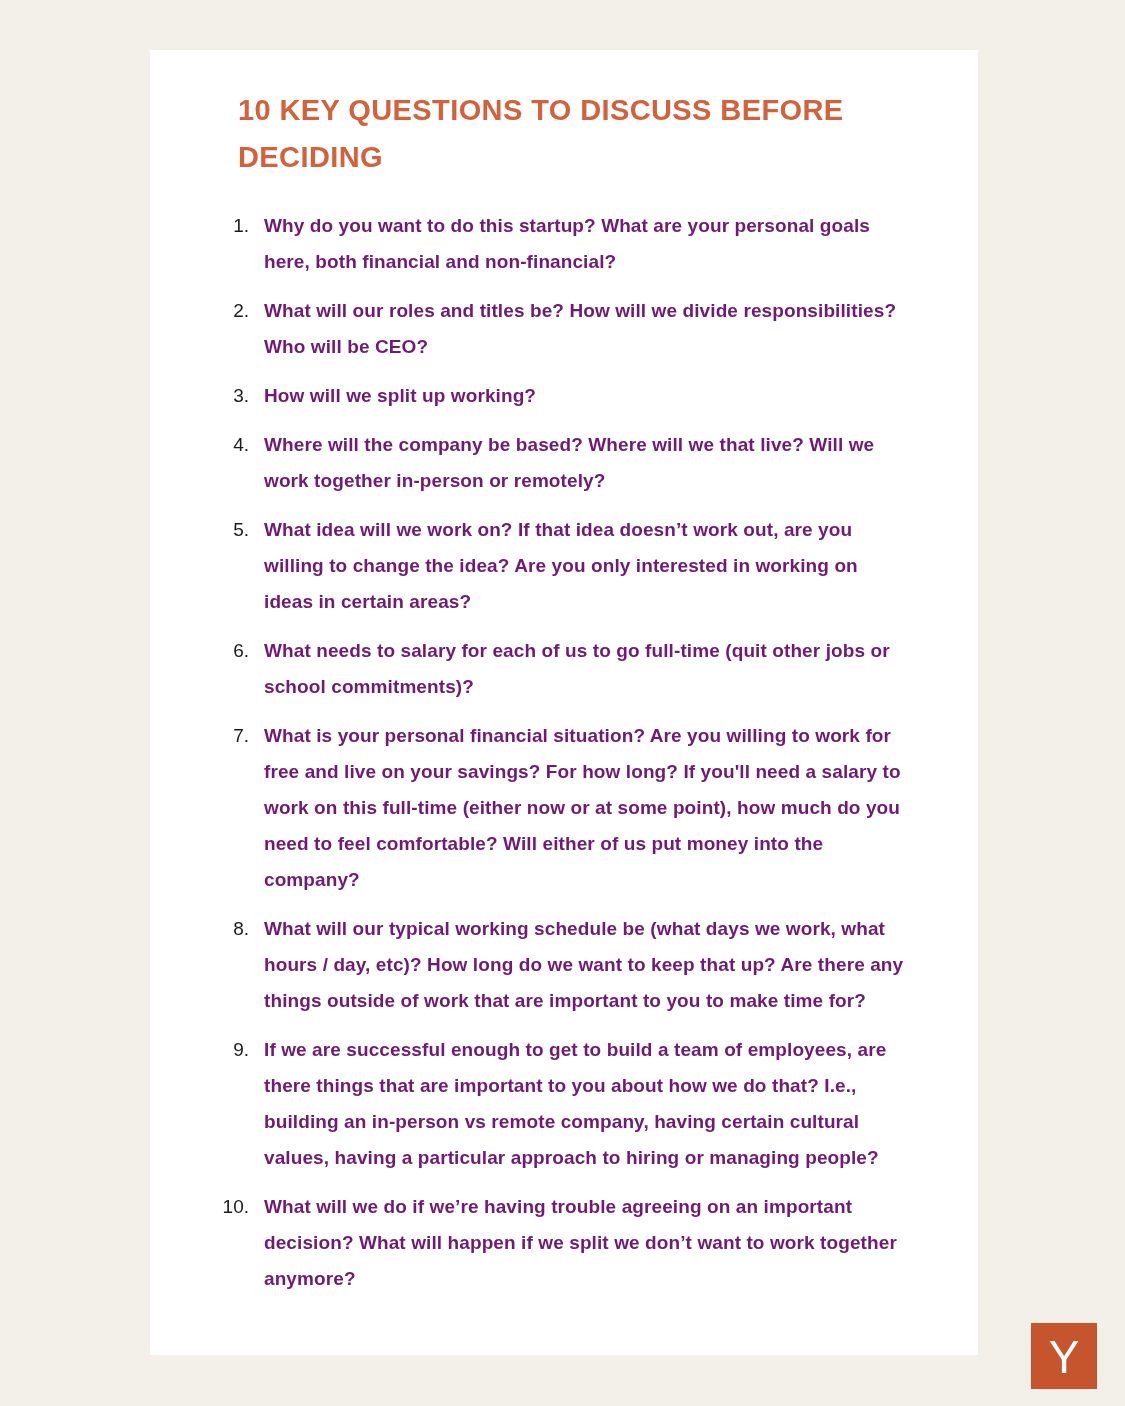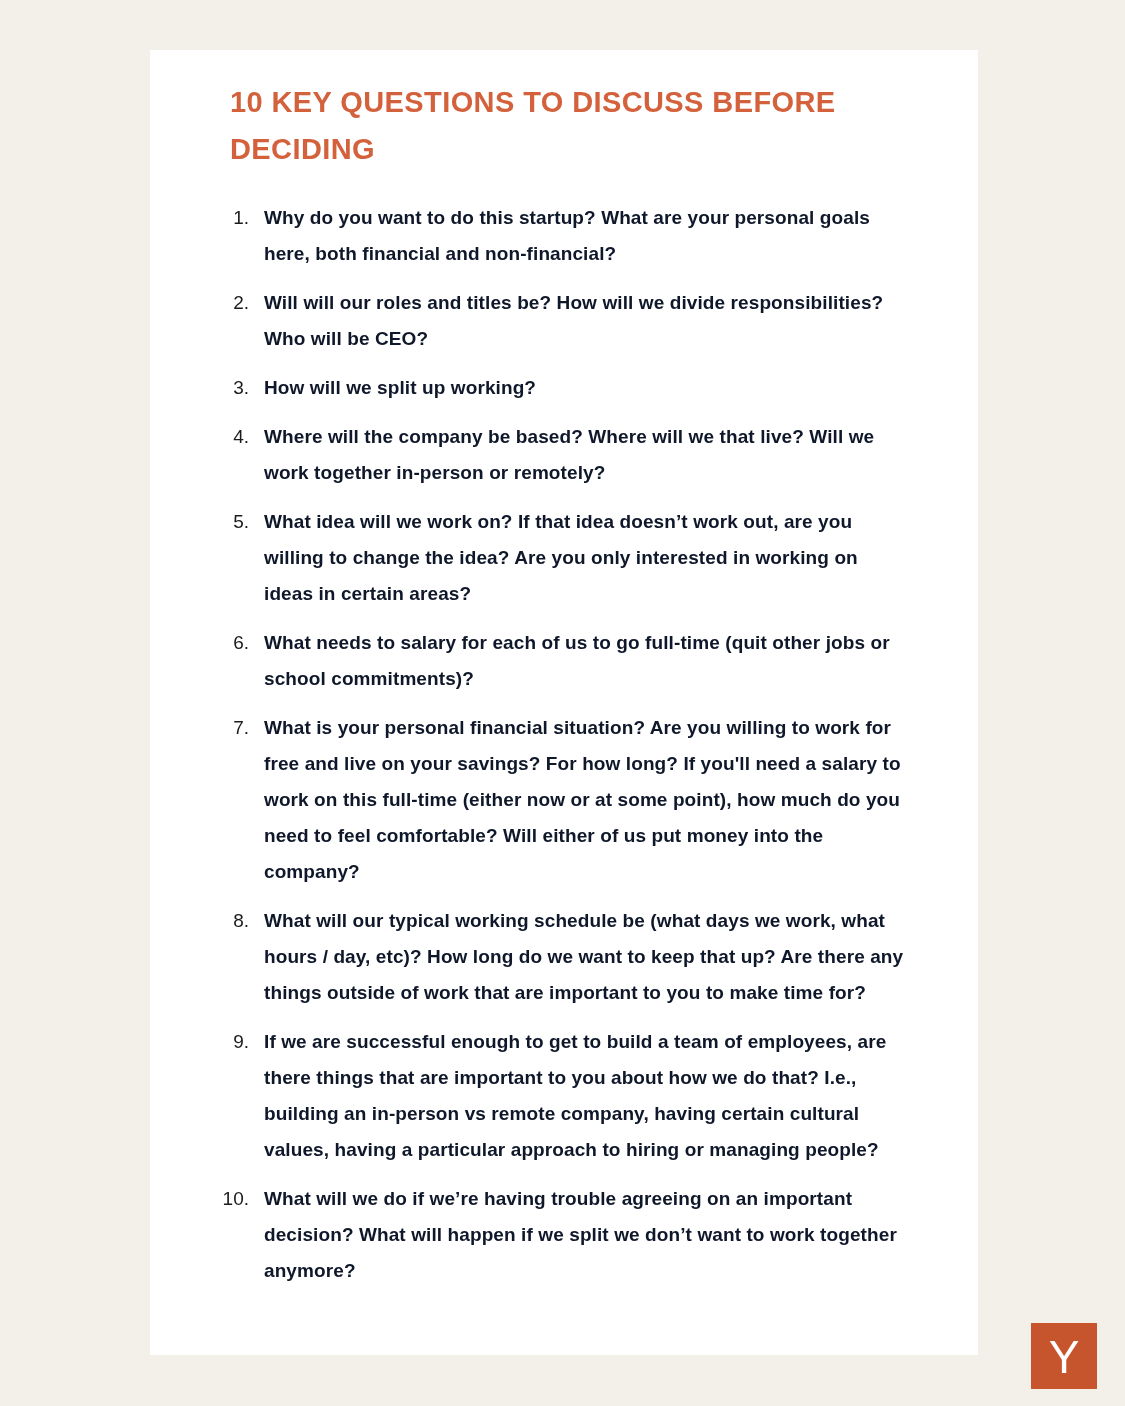--- a/index.html
+++ b/index.html
@@ -23,21 +23,21 @@
     background: #ffffff;
     box-sizing: border-box;
     padding: 21px 60px 0 72px;
   }
   .doc-title {
     color: #d3613c;
     font-size: 29px;
     font-weight: 700;
     line-height: 47px;
     letter-spacing: 0.4px;
-    margin: 8px;
+    margin: 16px;
   }
   .doc-title span { display: block; }
   .q-list {
     margin-top: 27px;
   }
   .q-row {
     display: flex;
     align-items: flex-start;
     margin-bottom: 13px;
   }
@@ -48,21 +48,21 @@
     font-weight: 400;
     line-height: 36px;
     color: #1b1b1b;
   }
   .q-text {
     margin-left: 15px;
     width: 648px;
     font-size: 19px;
     font-weight: 700;
     line-height: 36px;
-    color: #0f172a;
+    color: #701a75;
     letter-spacing: 0.1px;
   }
   .yc-logo {
     position: absolute;
     left: 1031px;
     top: 1323px;
     width: 66px;
     height: 66px;
     background: #c6552e;
     display: flex;
@@ -85,21 +85,21 @@
     <span>10 KEY QUESTIONS TO DISCUSS BEFORE DECIDING</span>
   </h1>
 
   <div class="q-list">
     <div class="q-row">
       <div class="q-num">1.</div>
       <div class="q-text">Why do you want to do this startup?  What are your personal goals here, both financial and non-financial?</div>
     </div>
     <div class="q-row">
       <div class="q-num">2.</div>
-      <div class="q-text">Will will our roles and titles be? How will we divide responsibilities? Who will be CEO?</div>
+      <div class="q-text">What will our roles and titles be? How will we divide responsibilities? Who will be CEO?</div>
     </div>
     <div class="q-row">
       <div class="q-num">3.</div>
       <div class="q-text">How will we split up working?</div>
     </div>
     <div class="q-row">
       <div class="q-num">4.</div>
       <div class="q-text">Where will the company be based? Where will we that live? Will we work together in-person or remotely?</div>
     </div>
     <div class="q-row">

